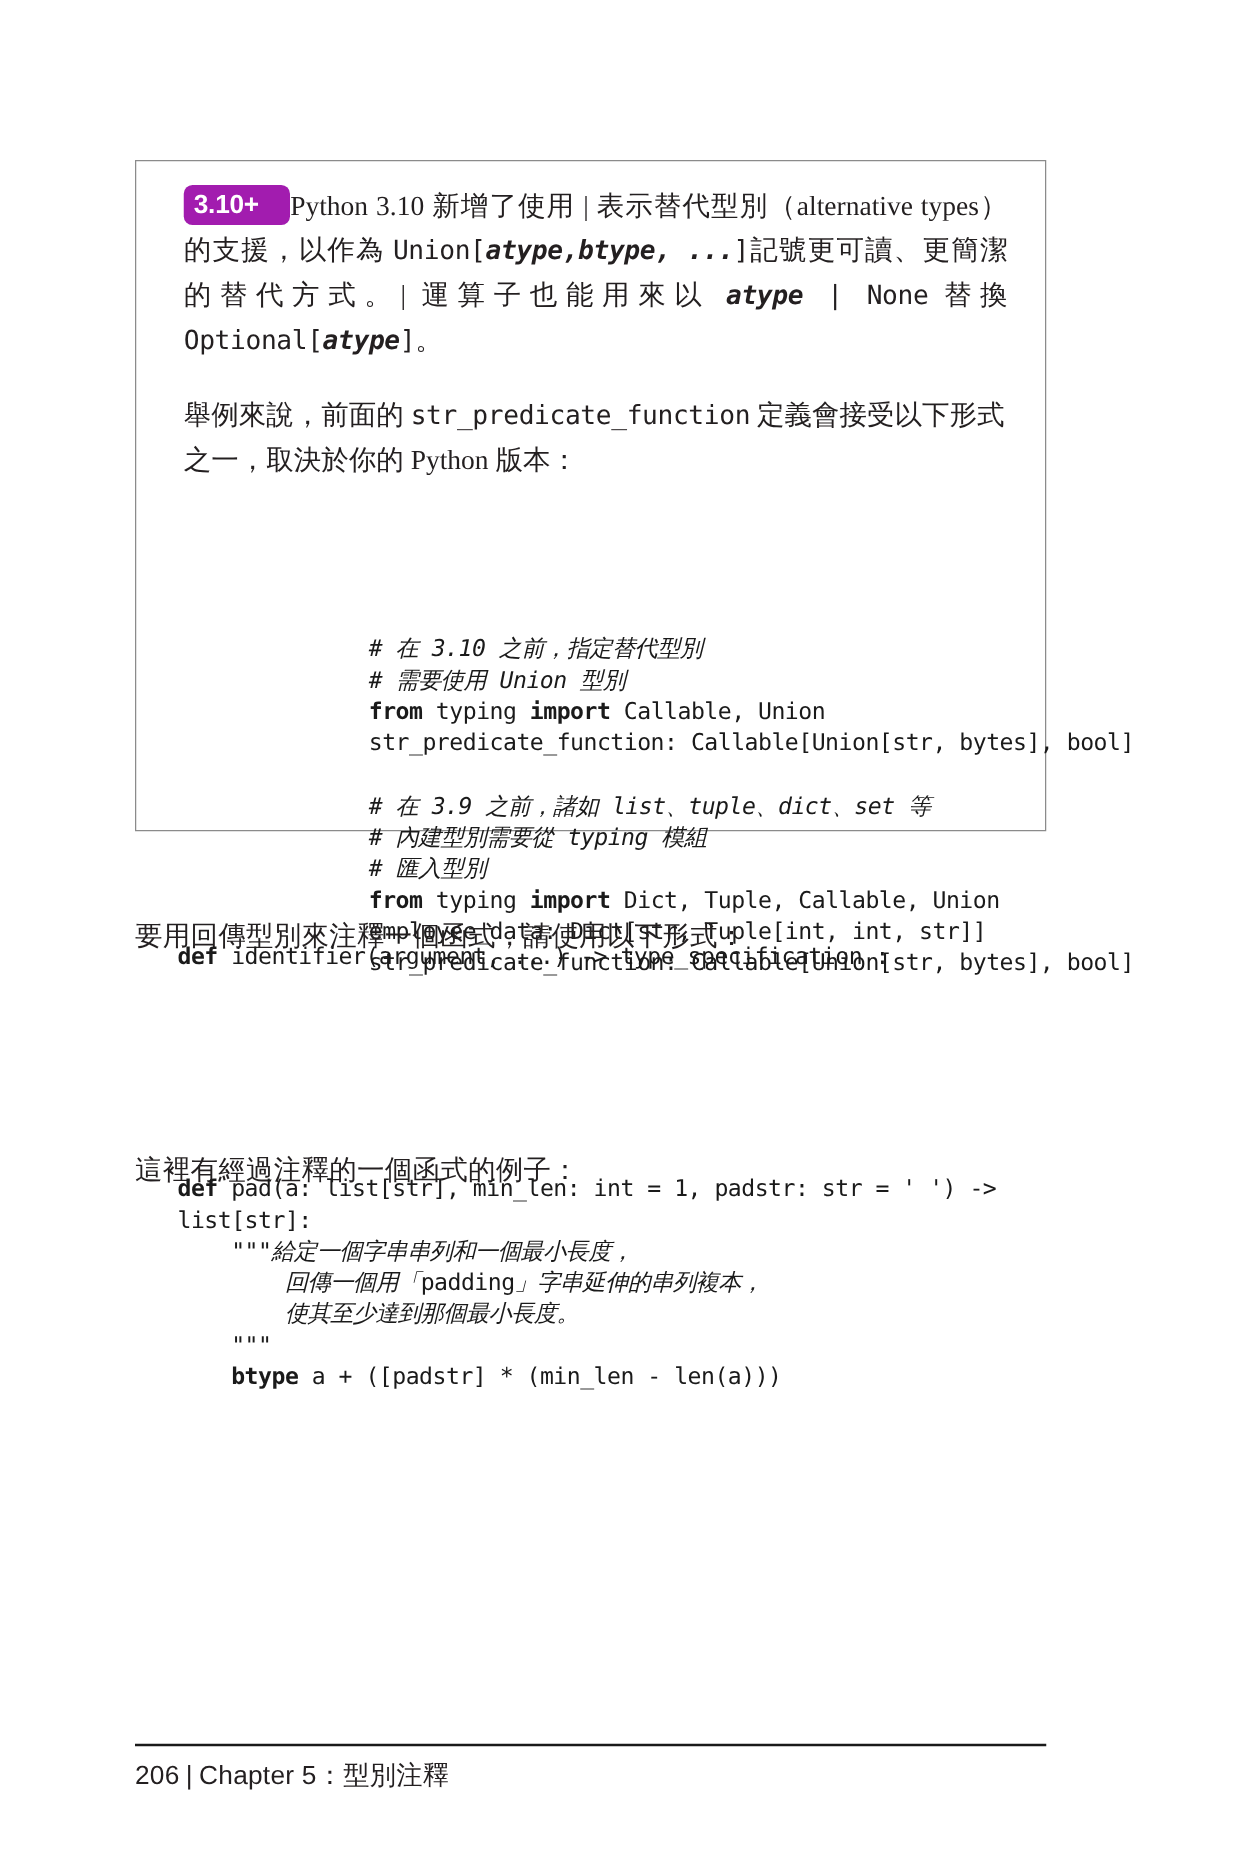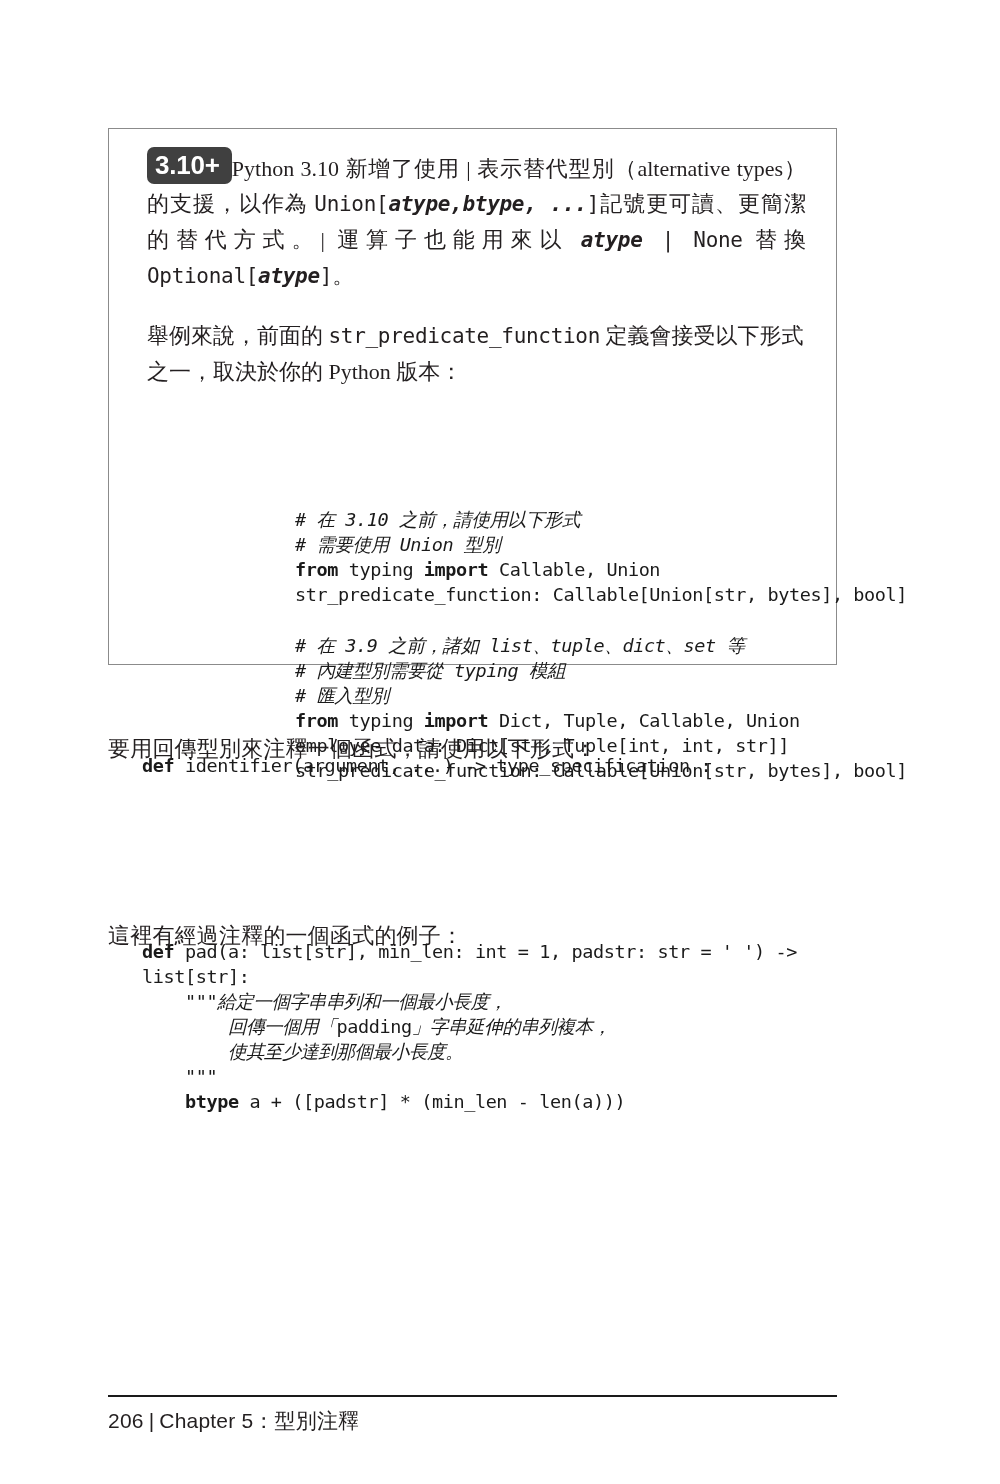--- a/index.html
+++ b/index.html
@@ -51,27 +51,27 @@
     box-sizing: border-box;
     border: 1.5px solid #8b8b8b;
     background: #ffffff;
   }
   #note-box .note-inner {
     padding: 18px 30px 0 38px;
   }
 
   .badge {
     display: inline-block;
-    background: #404040;
+    background: #a21caf;
     color: #ffffff;
     font-family: "Liberation Sans", "DejaVu Sans", sans-serif;
     font-weight: bold;
-    font-size: 26px;
+    font-size: 21px;
     line-height: 1;
-    padding: 5px 12px 6px 8px;
+    padding: 5px 25px 6px 8px;
     border-radius: 7px;
     vertical-align: 2px;
     letter-spacing: -0.2px;
   }
 
   .note-para {
     font-family: "Liberation Serif", "DejaVu Serif", serif;
     font-size: 22px;
     line-height: 35px;
     color: #231f20;
@@ -178,21 +178,21 @@
 
   <div id="note-box">
     <div class="note-inner">
 
       <p class="note-para justify"><span class="badge">3.10+</span><span>Python 3.10 新增了使用 | 表示替代型別（alternative types）的支援，以作為 </span><span class="mono">Union[</span><span class="mono mono-i mono-b">atype,btype, ...</span><span class="mono">]</span><span>記號更可讀、更簡潔的替代方式。| 運算子也能用來以 </span><span class="mono mono-i mono-b">atype</span><span class="mono"> | None</span><span> 替換 </span><span class="mono">Optional[</span><span class="mono mono-i mono-b">atype</span><span class="mono">]</span><span>。</span></p>
 
       <p class="note-para"><span>舉例來說，前面的 </span><span class="mono">str_predicate_function</span><span> 定義會接受以下形式之一，取決於你的 Python 版本：</span></p>
 
     </div>
 
-    <pre class="code-block" id="note-code-1"><span><span class="cmt"># 在 </span><span class="cmt it">3.10</span><span class="cmt"> 之前，請使用以下形式</span></span>
+    <pre class="code-block" id="note-code-1"><span><span class="cmt"># 在 </span><span class="cmt it">3.10</span><span class="cmt"> 之前，指定替代型別</span></span>
 <span><span class="cmt"># 需要使用 </span><span class="cmt it">Union</span><span class="cmt"> 型別</span></span>
 <span><span class="kw">from</span><span> typing </span><span class="kw">import</span><span> Callable, Union</span></span>
 <span><span>str_predicate_function: Callable[Union[str, bytes], bool]</span></span></pre>
     <pre class="code-block" id="note-code-2"><span><span class="cmt"># 在 </span><span class="cmt it">3.9</span><span class="cmt"> 之前，諸如 </span><span class="cmt it">list</span><span class="cmt">、</span><span class="cmt it">tuple</span><span class="cmt">、</span><span class="cmt it">dict</span><span class="cmt">、</span><span class="cmt it">set</span><span class="cmt"> 等</span></span>
 <span><span class="cmt"># 內建型別需要從 </span><span class="cmt it">typing</span><span class="cmt"> 模組</span></span>
 <span><span class="cmt"># 匯入型別</span></span>
 <span><span class="kw">from</span><span> typing </span><span class="kw">import</span><span> Dict, Tuple, Callable, Union</span></span>
 <span><span>employee_data: Dict[str, Tuple[int, int, str]]</span></span>
 <span><span>str_predicate_function: Callable[Union[str, bytes], bool]</span></span></pre>
   </div>

